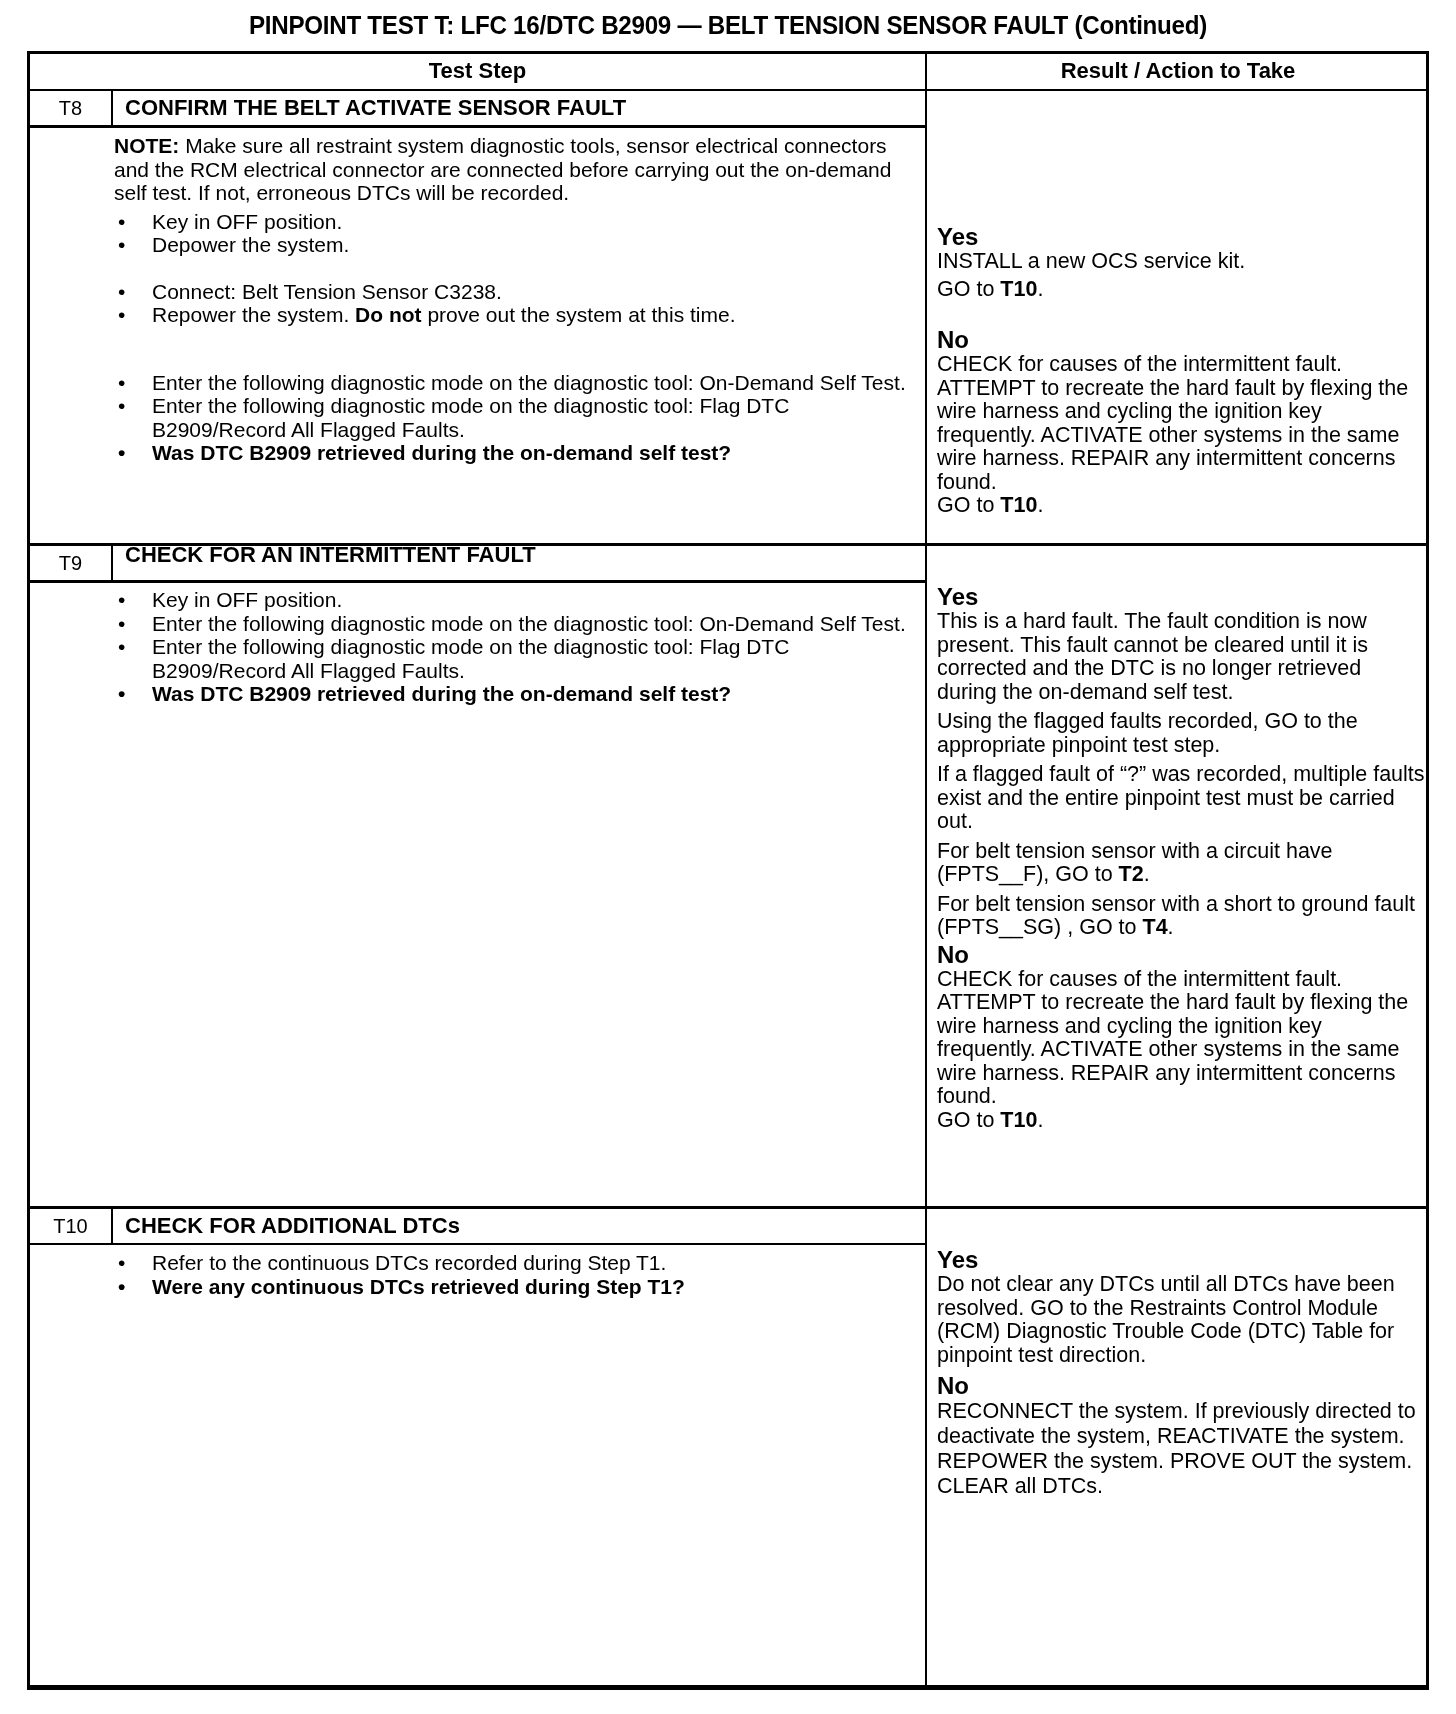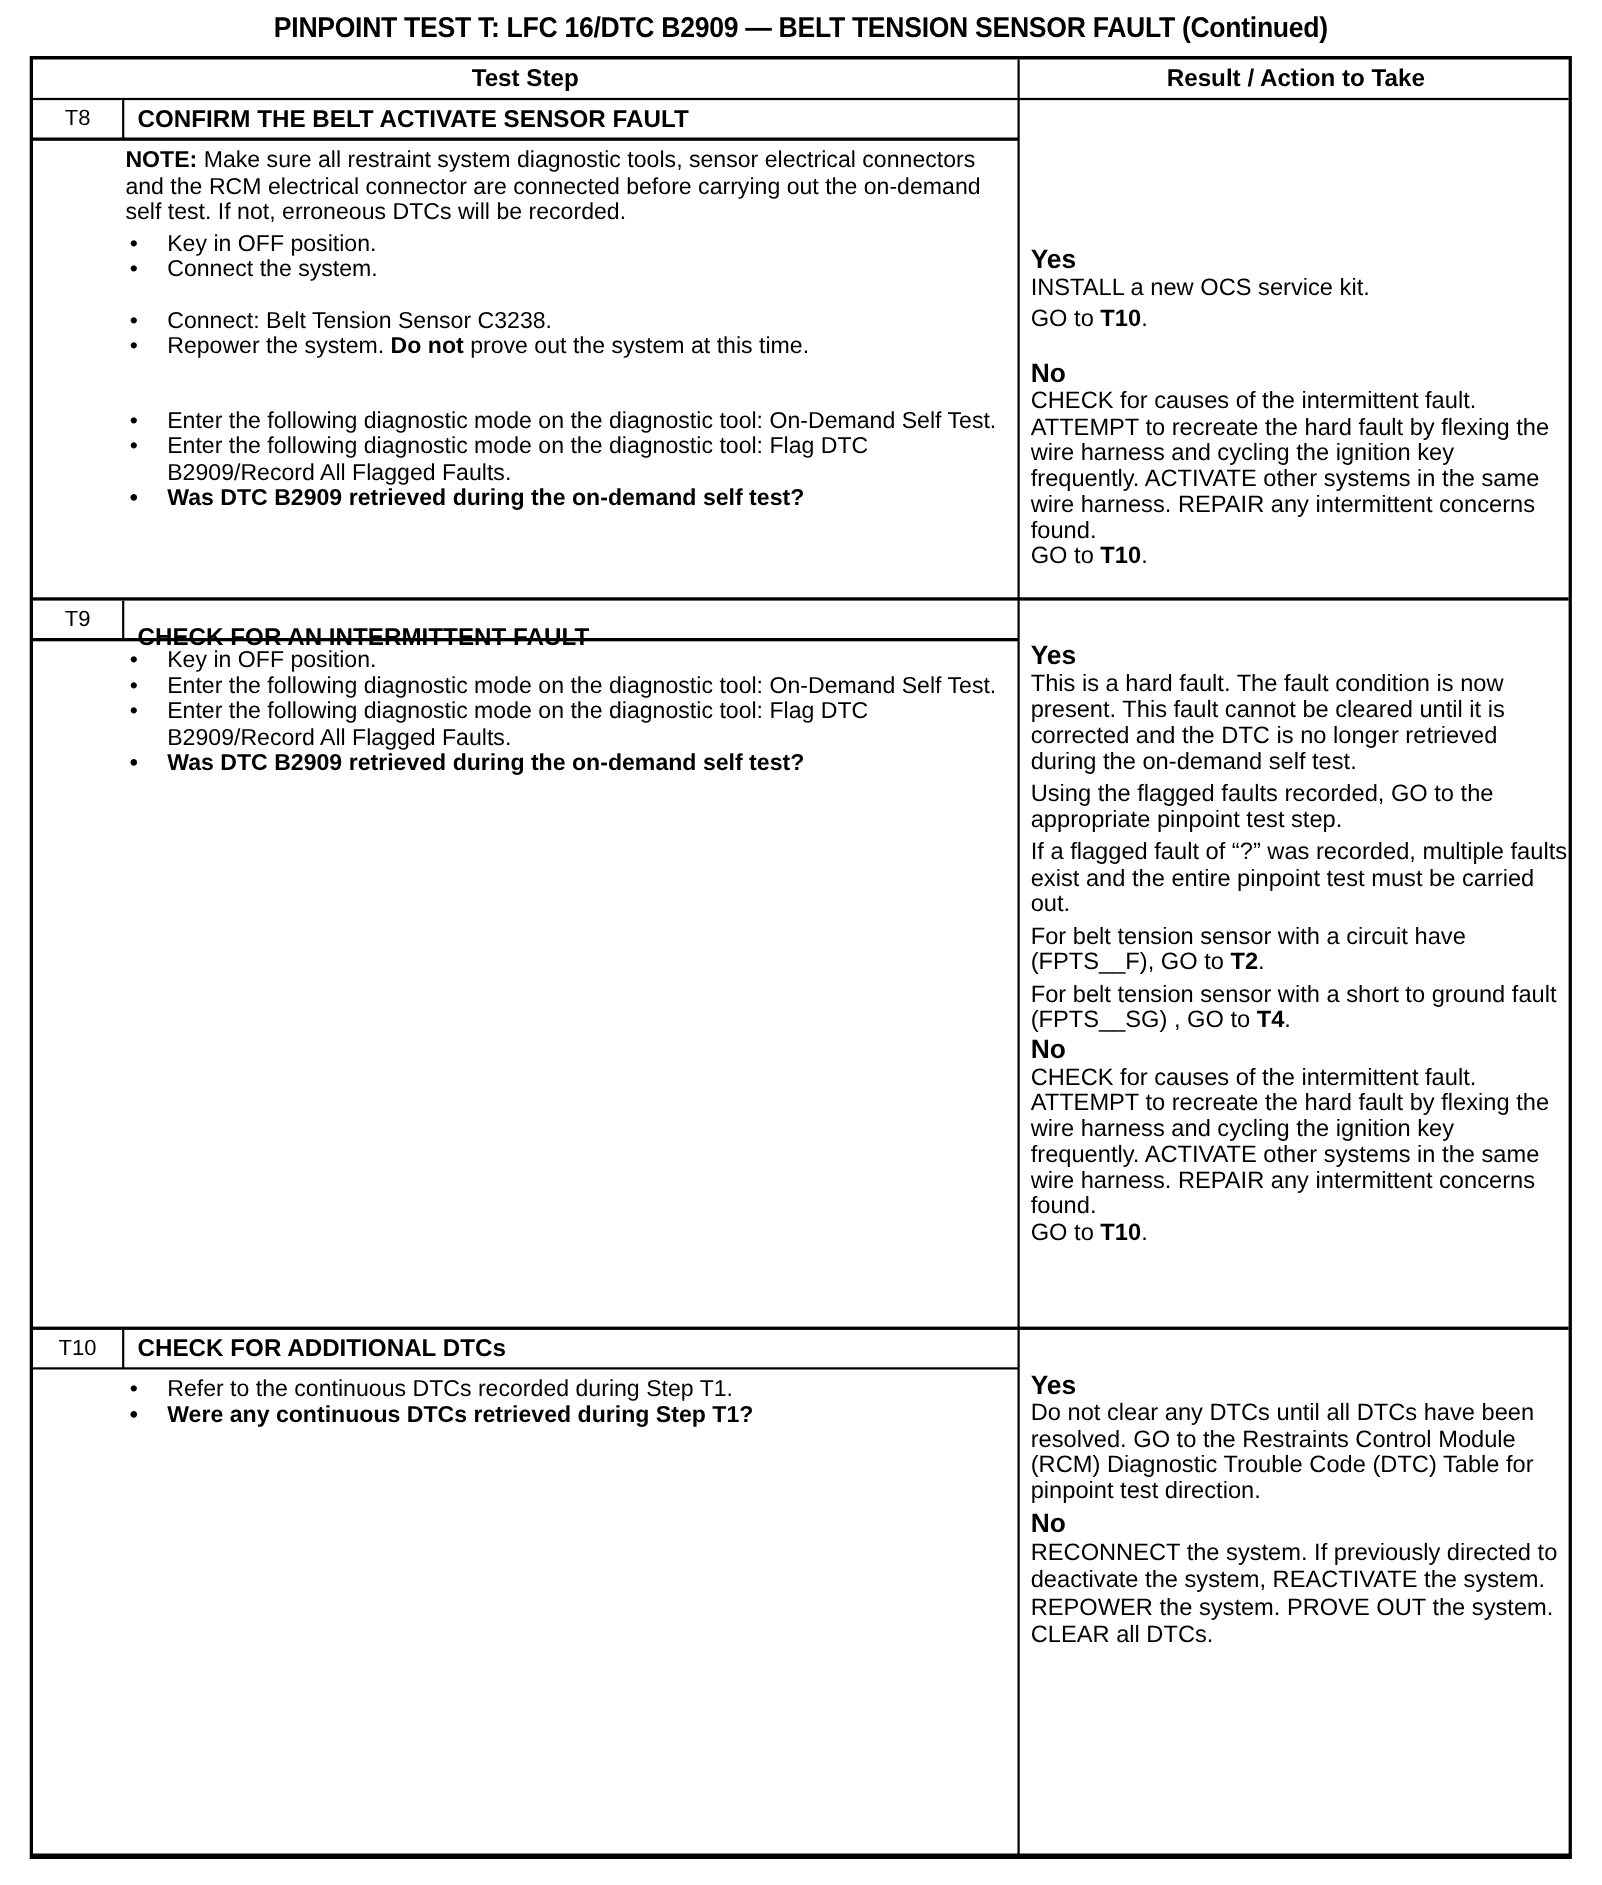--- a/index.html
+++ b/index.html
@@ -41,21 +41,21 @@
   <div class="vline" style="left:81px;top:37px;height:35px;"></div>
   <div class="cell steptitle" style="left:83px;top:37px;width:812px;height:35px;">CONFIRM THE BELT ACTIVATE SENSOR FAULT</div>
   <div class="hline thick" style="left:0;top:71px;width:896px;"></div>
 
   <div class="cell body-text" style="left:84px;top:80px;width:800px;">
     <div class="note">
       <span class="b">NOTE:</span><span> Make sure all restraint system diagnostic tools, sensor electrical connectors and the RCM electrical connector are connected before carrying out the on-demand self test. If not, erroneous DTCs will be recorded.</span>
     </div>
     <ul class="bullets" style="margin-top:5px;">
       <li><span class="dot">•</span><span>Key in OFF position.</span></li>
-      <li><span class="dot">•</span><span>Connect the system.</span></li>
+      <li><span class="dot">•</span><span>Depower the system.</span></li>
     </ul>
     <div class="gap"></div>
     <ul class="bullets">
       <li><span class="dot">•</span><span>Connect: Belt Tension Sensor C3238.</span></li>
       <li><span class="dot">•</span><span>Repower the system. </span><span class="b">Do not</span><span> prove out the system at this time.</span></li>
     </ul>
     <div class="gap" style="height:44px;"></div>
     <ul class="bullets">
       <li><span class="dot">•</span><span>Enter the following diagnostic mode on the diagnostic tool: On-Demand Self Test.</span></li>
       <li><span class="dot">•</span><span>Enter the following diagnostic mode on the diagnostic tool: Flag DTC B2909/Record All Flagged Faults.</span></li>
@@ -70,21 +70,21 @@
     <div style="height:26px;"></div>
     <span class="yn">No</span>
     <p style="margin:0;">CHECK for causes of the intermittent fault. ATTEMPT to recreate the hard fault by flexing the wire harness and cycling the ignition key frequently. ACTIVATE other systems in the same wire harness. REPAIR any intermittent concerns found.</p>
     <p style="margin:0;"><span>GO to </span><span class="b">T10</span>.</p>
   </div>
 
   <div class="hline thick" style="left:0;top:489px;width:1396px;"></div>
 
   <div class="cell stepnum" style="left:0;top:492px;width:81px;height:35px;">T9</div>
   <div class="vline" style="left:81px;top:492px;height:35px;"></div>
-  <div class="cell steptitle" style="left:83px;top:508px;width:812px;height:35px;">CHECK FOR AN INTERMITTENT FAULT</div>
+  <div class="cell steptitle" style="left:83px;top:484px;width:812px;height:35px;">CHECK FOR AN INTERMITTENT FAULT</div>
   <div class="hline thick" style="left:0;top:526px;width:896px;"></div>
 
   <div class="cell body-text" style="left:84px;top:534px;width:800px;">
     <ul class="bullets">
       <li><span class="dot">•</span><span>Key in OFF position.</span></li>
       <li><span class="dot">•</span><span>Enter the following diagnostic mode on the diagnostic tool: On-Demand Self Test.</span></li>
       <li><span class="dot">•</span><span>Enter the following diagnostic mode on the diagnostic tool: Flag DTC B2909/Record All Flagged Faults.</span></li>
       <li class="b"><span class="dot">•</span><span>Was DTC B2909 retrieved during the on-demand self test?</span></li>
     </ul>
   </div>

